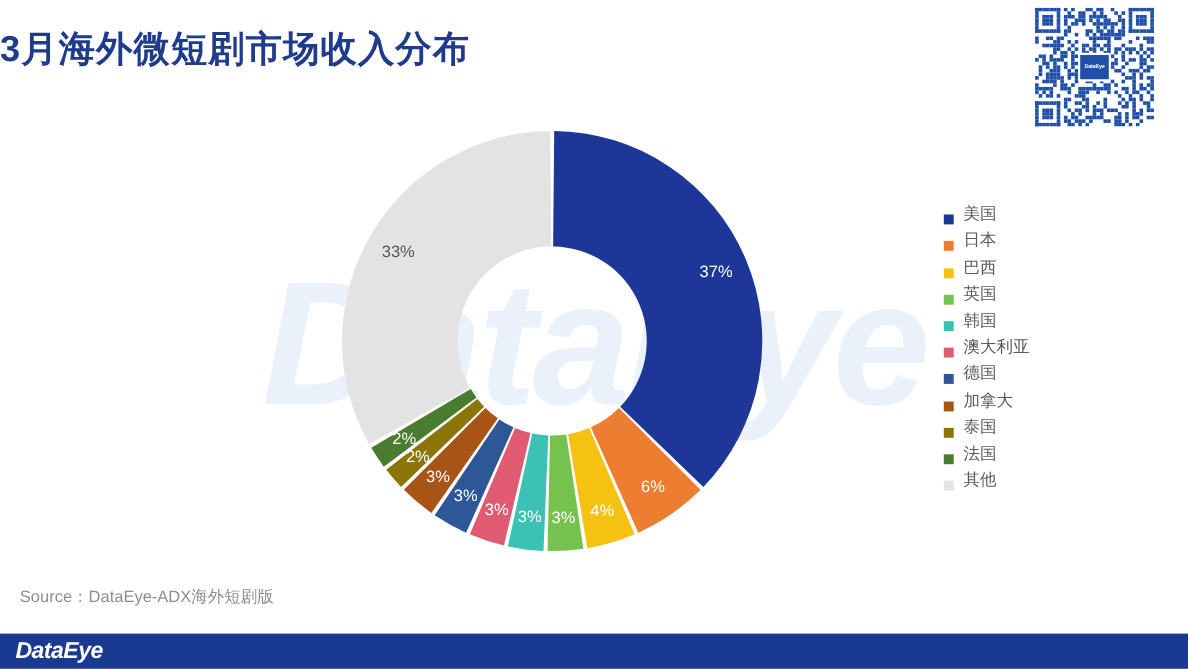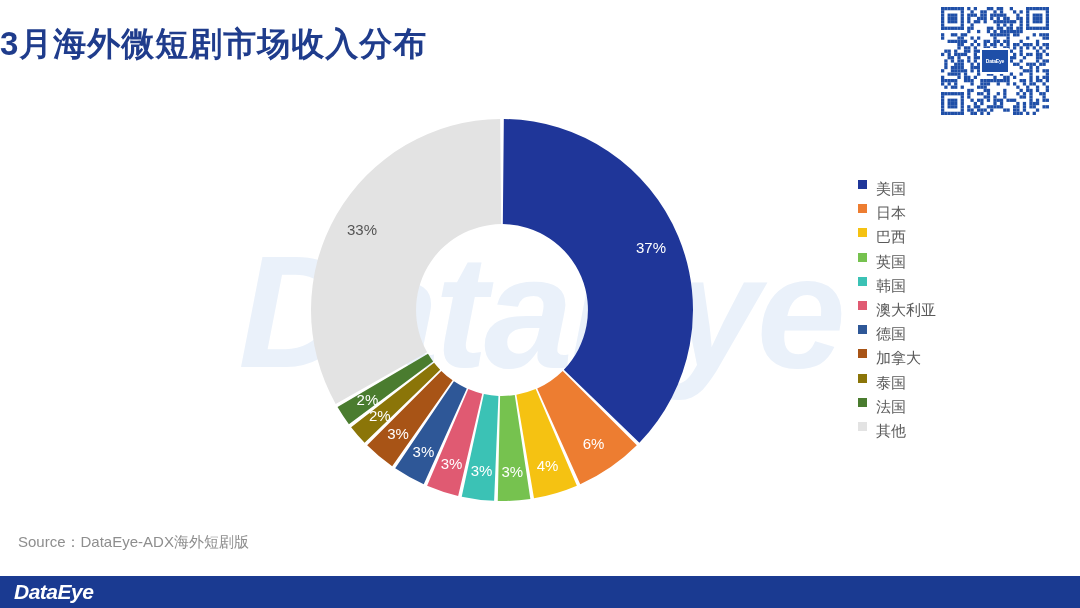--- a/index.html
+++ b/index.html
@@ -92,21 +92,21 @@
 
   
   .legend {
     position: absolute;
     left: 858px;
     top: 180px;
     z-index: 6;
   }
   .legend-item {
     display: flex;
-    align-items: flex-start;
+    align-items: flex-end;
     height: 24.2px;
   }
   .legend-swatch {
     width: 9px;
     height: 9px;
     flex: 0 0 auto;
     margin-right: 9px;
   }
   .legend-label {
     font-size: 15px;

